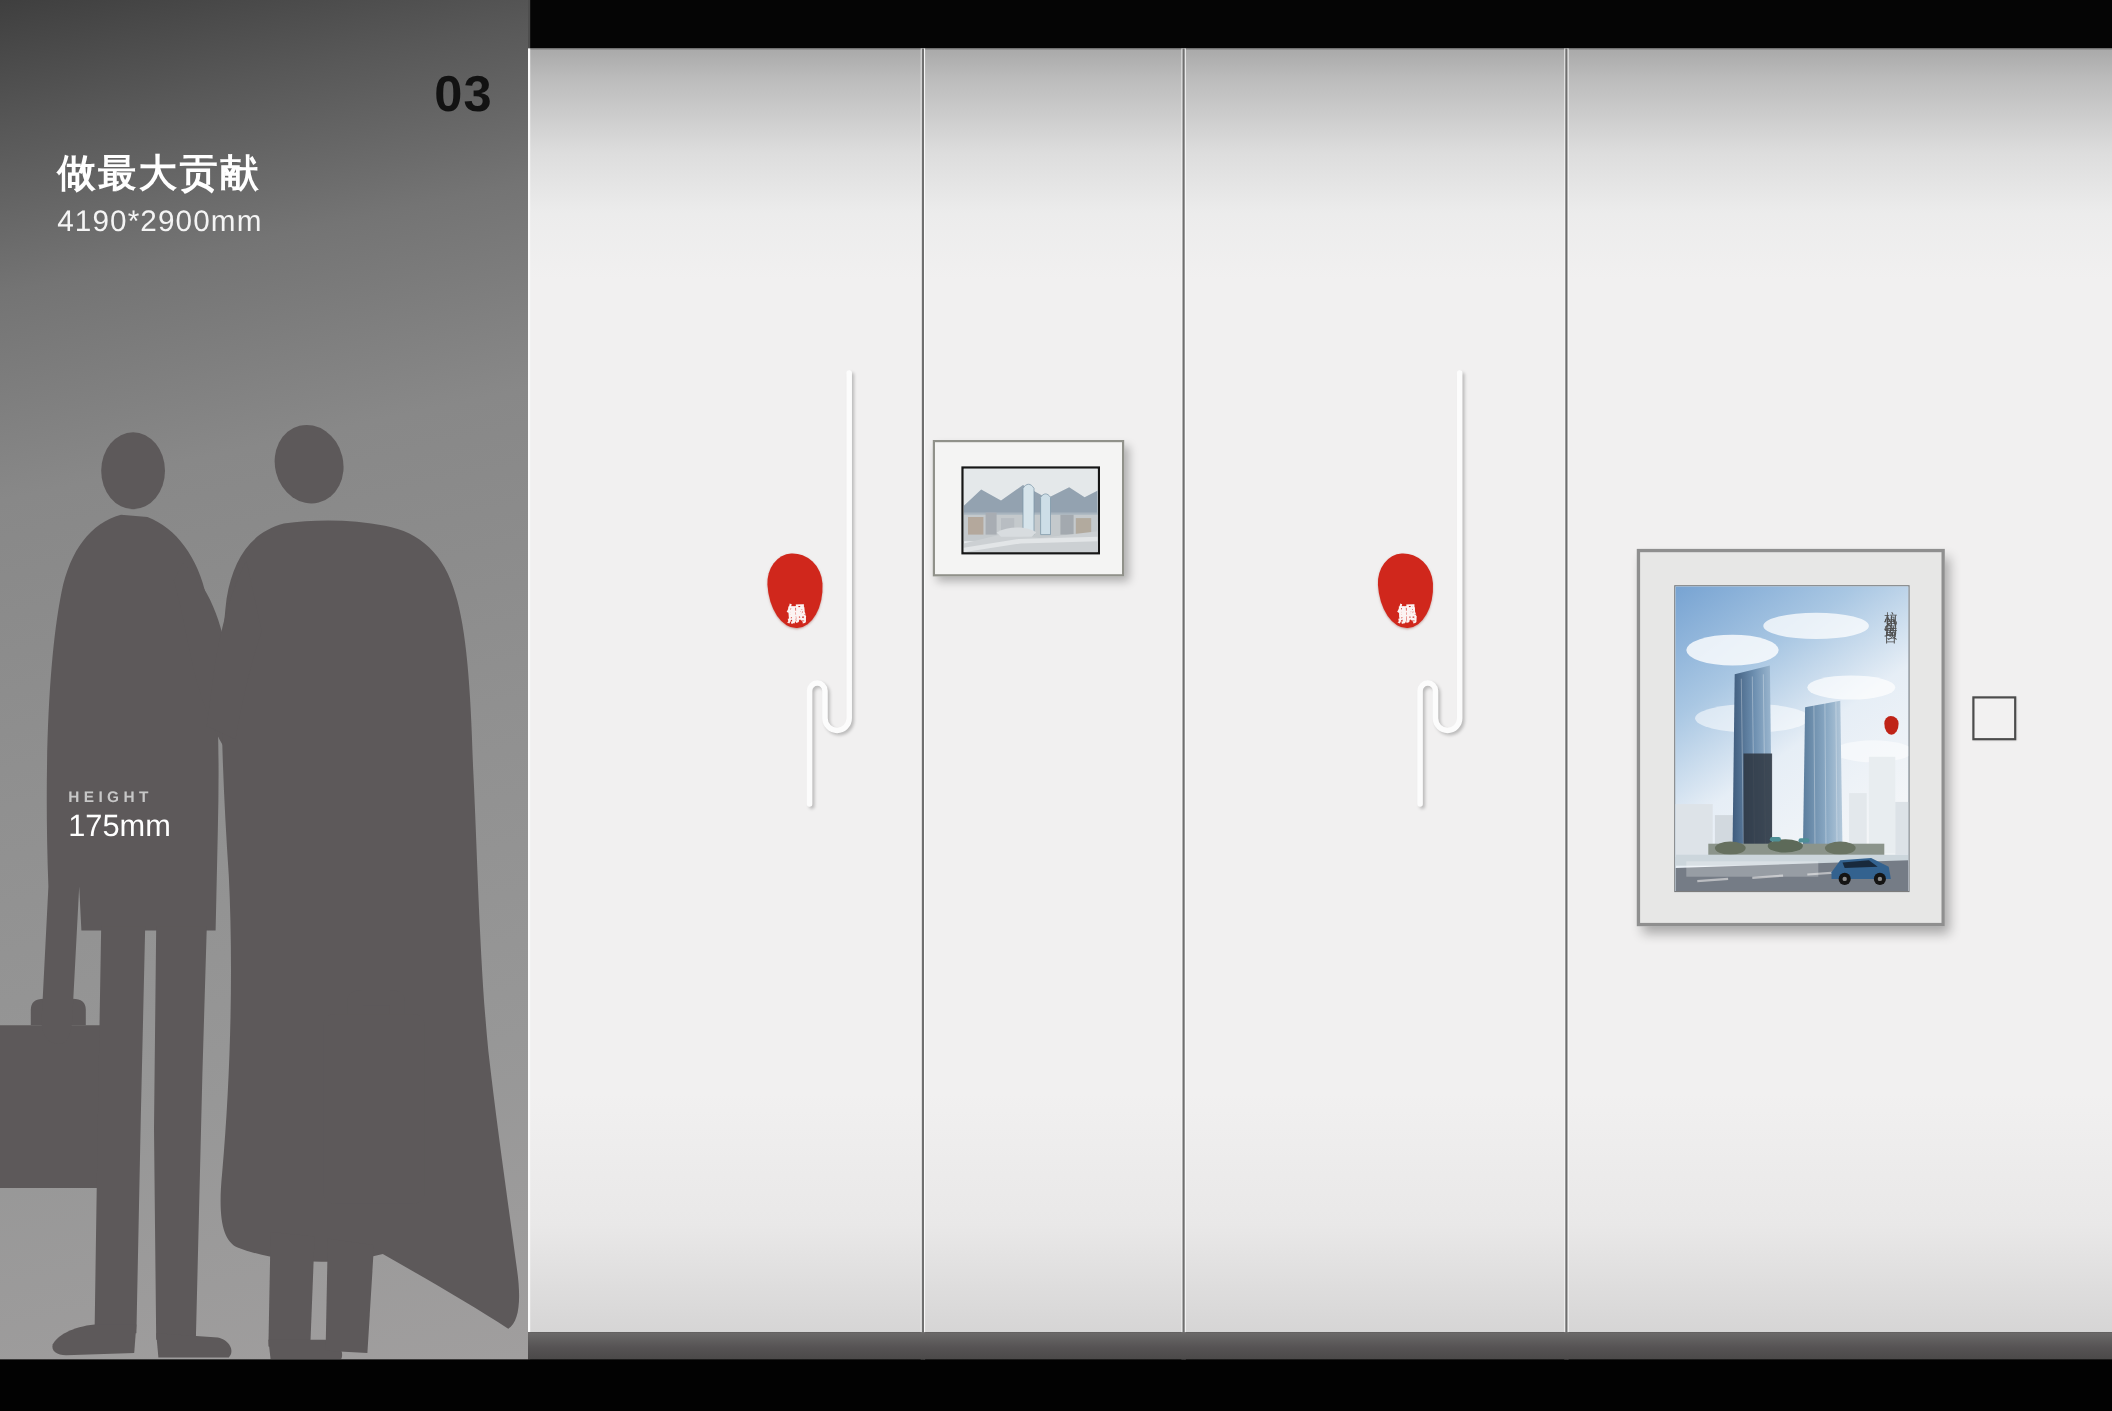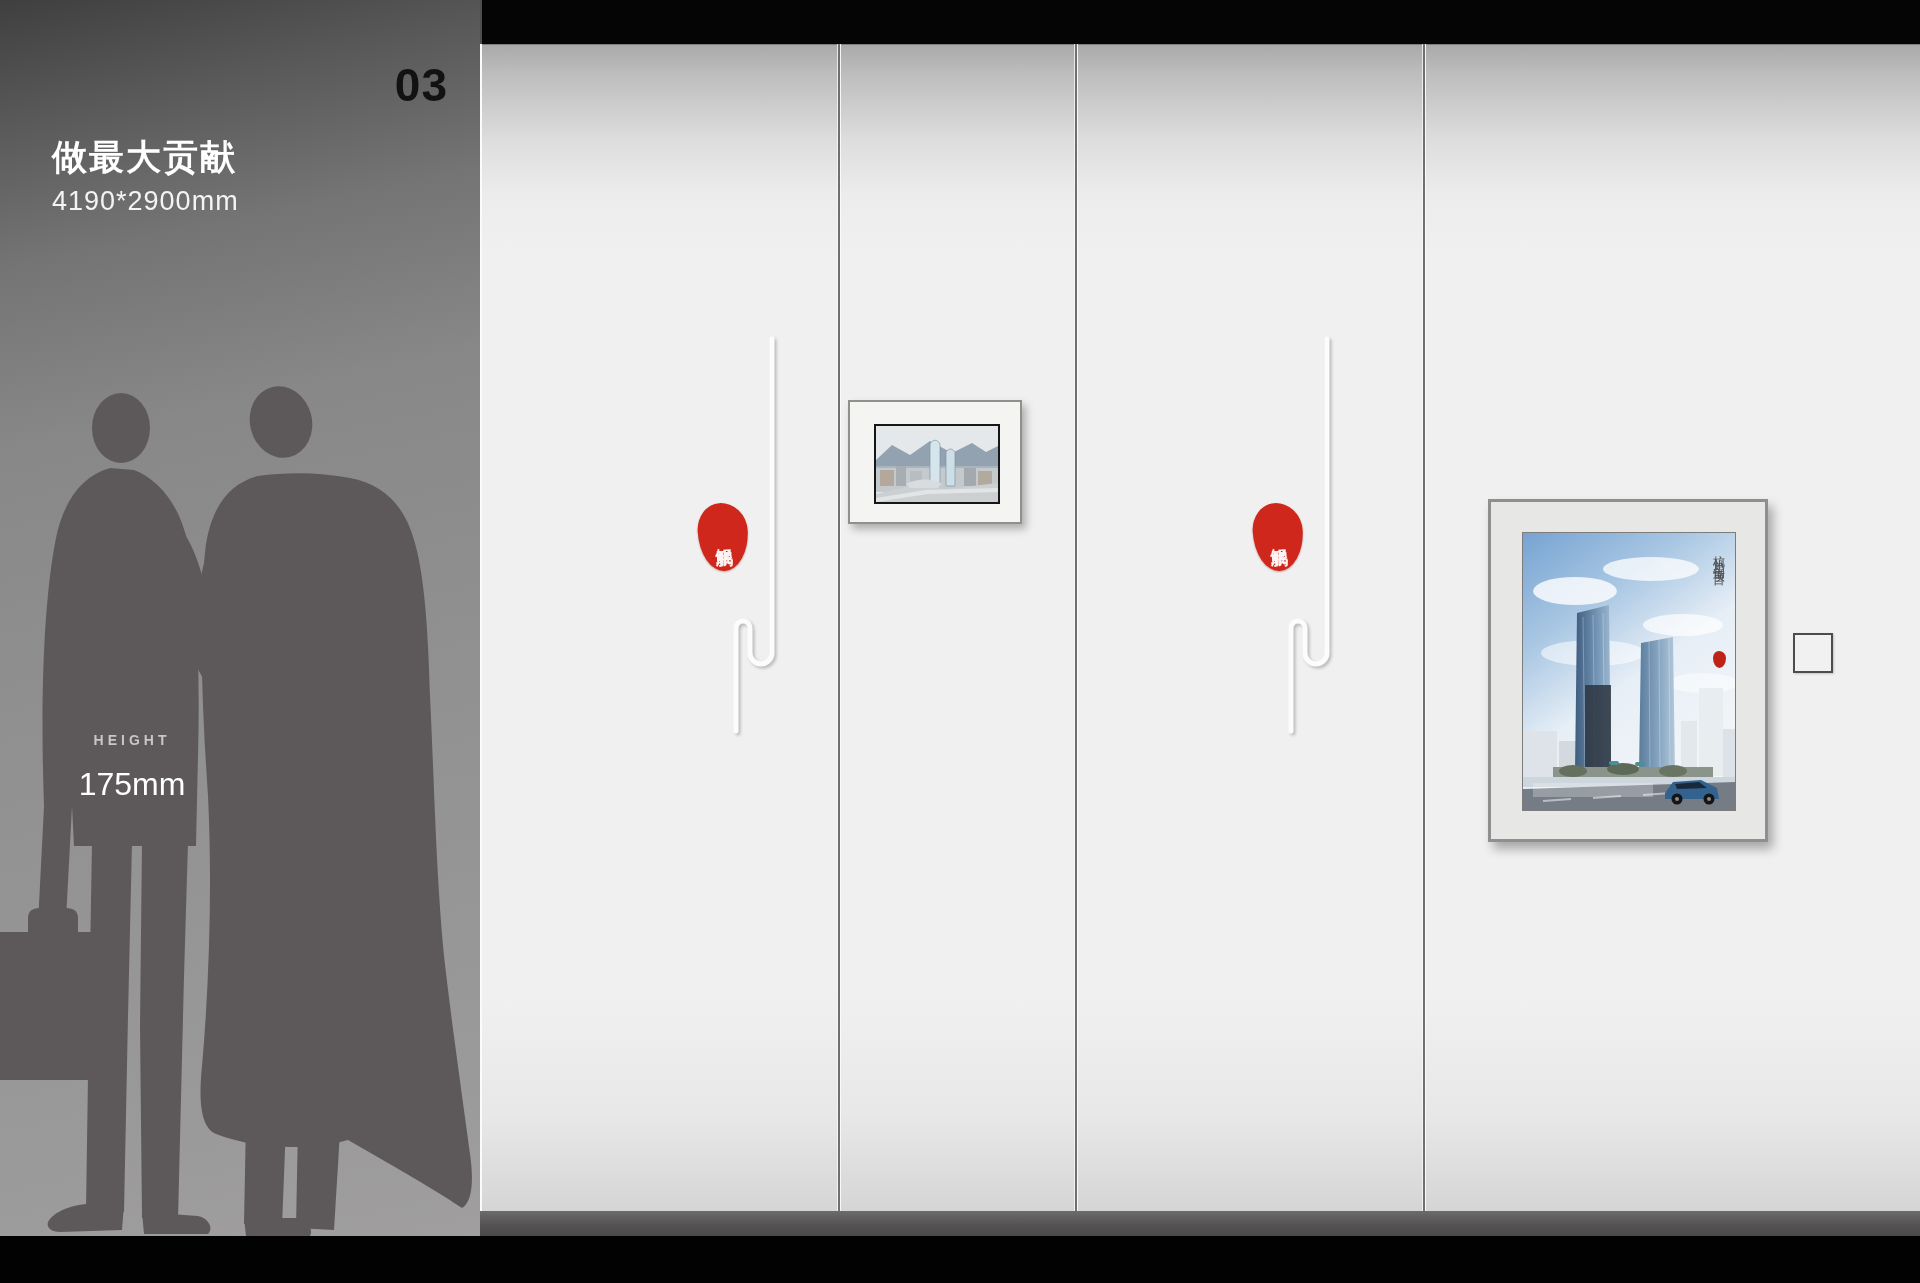--- a/index.html
+++ b/index.html
@@ -11,23 +11,23 @@
   .bottombar{position:absolute;left:0;top:1236px;width:1920px;height:47px;background:#020202;}
 
   
   .sidebar{position:absolute;left:0;top:0;width:480px;height:1236px;
     background:linear-gradient(168deg,#3f3f3f 0%,#585858 9%,#747474 20%,#888 34%,#909090 55%,#979797 78%,#a09e9e 100%);
     border-right:2px solid #4e4e4e;}
   .page-num{position:absolute;right:32px;top:58px;font-size:46px;font-weight:800;color:#121212;letter-spacing:1px;}
   .sb-title{position:absolute;left:52px;top:134px;margin:0;font-size:35px;font-weight:700;color:#ffffff;letter-spacing:2px;}
   .sb-dims{position:absolute;left:52px;top:186px;font-size:27px;font-weight:400;color:#f4f4f4;letter-spacing:1px;}
   .silhouette{position:absolute;left:0;top:376px;width:480px;height:860px;}
-  .height-tag{position:absolute;left:62px;top:732px;width:140px;text-align:center;}
+  .height-tag{position:absolute;left:62px;top:716px;width:140px;text-align:left;}
   .height-tag .h-label{font-size:14px;font-weight:600;letter-spacing:4px;color:#c7c7c7;}
-  .height-tag .h-value{font-size:32px;font-weight:400;color:#ffffff;margin-top:18px;}
+  .height-tag .h-value{font-size:28px;font-weight:400;color:#ffffff;margin-top:3px;}
 
   
   .wall{position:absolute;left:480px;top:44px;width:1440px;height:1167px;
     background:linear-gradient(180deg,#a9a9a9 0px,#bcbcbc 28px,#ddd 95px,#ececec 150px,#f1f0f0 210px,
                #f1f0f0 950px,#e9e8e8 1070px,#d6d5d5 1167px);
     box-shadow:inset 2px 0 0 #fbfbfb, inset 0 1px 0 #7d7d7d;}
   .wallbase{position:absolute;left:480px;top:1211px;width:1440px;height:25px;
     background:linear-gradient(180deg,#6c6a6a,#565354 55%,#4b4949);}
   .sep{position:absolute;top:44px;height:1192px;width:2px;background:#6f6f6f;
     box-shadow:-1px 0 0 rgba(250,250,250,.75),1px 0 0 rgba(252,252,252,.9);}

